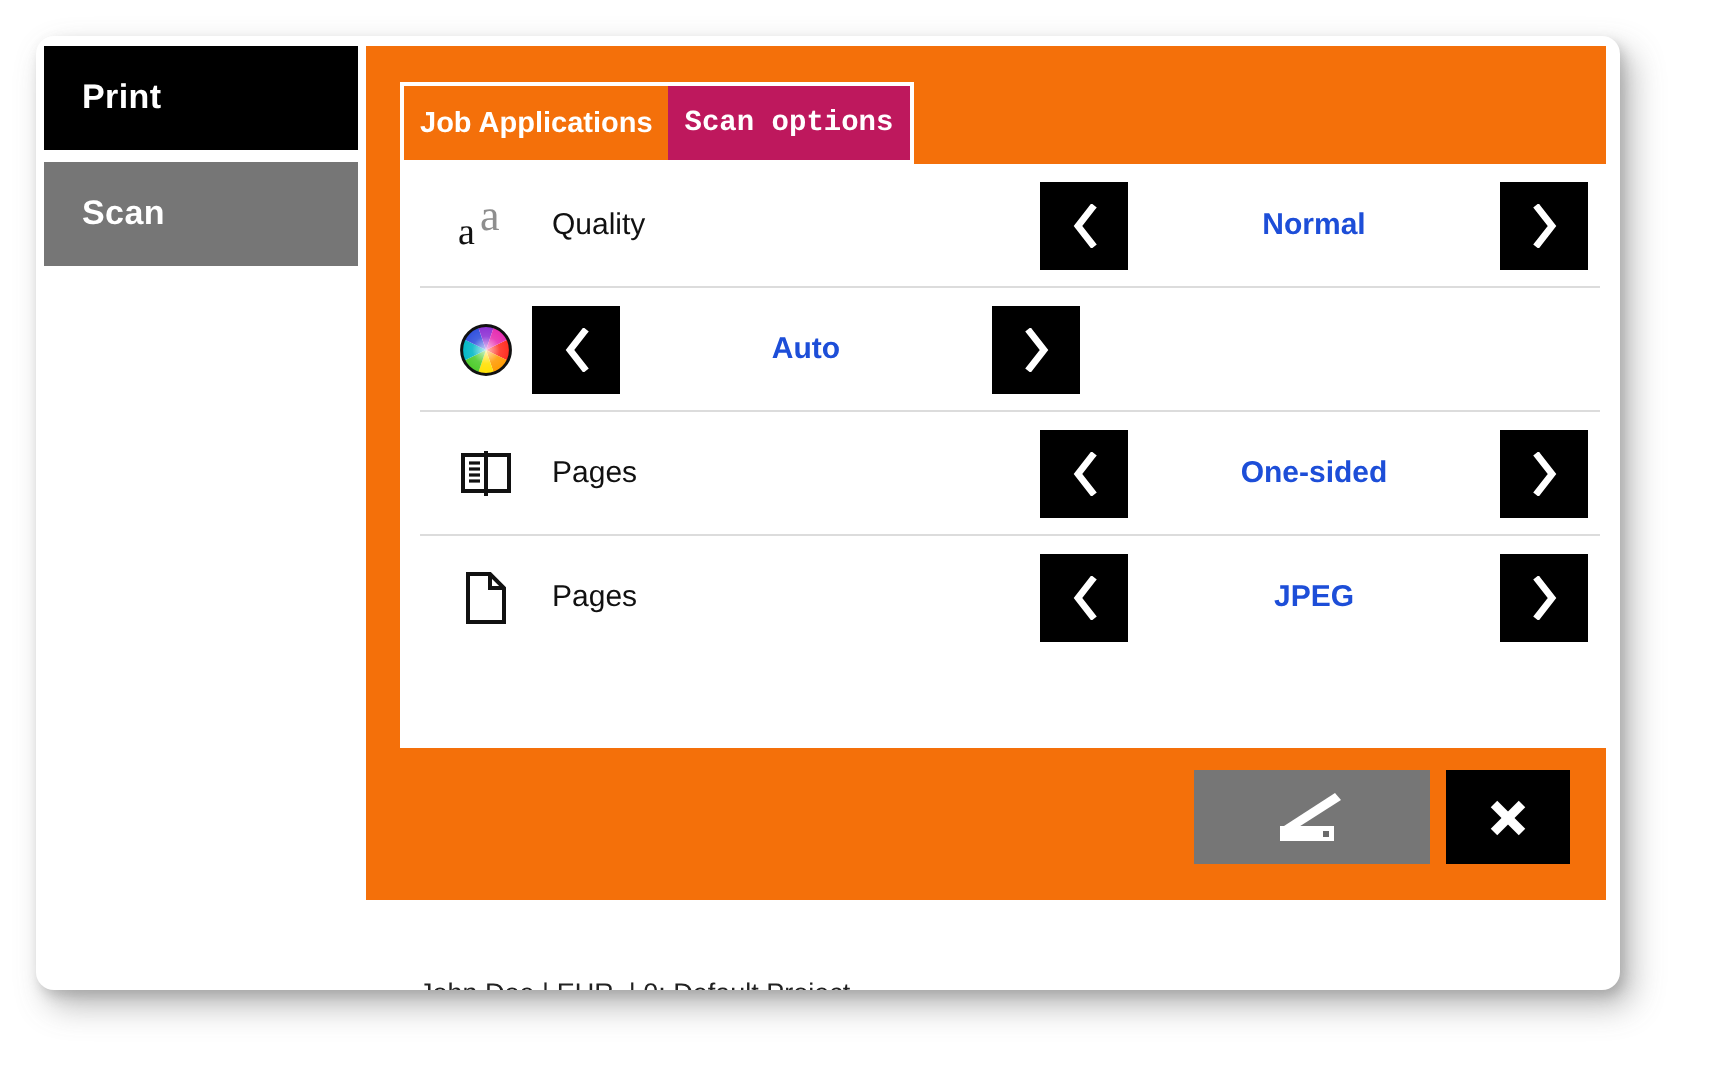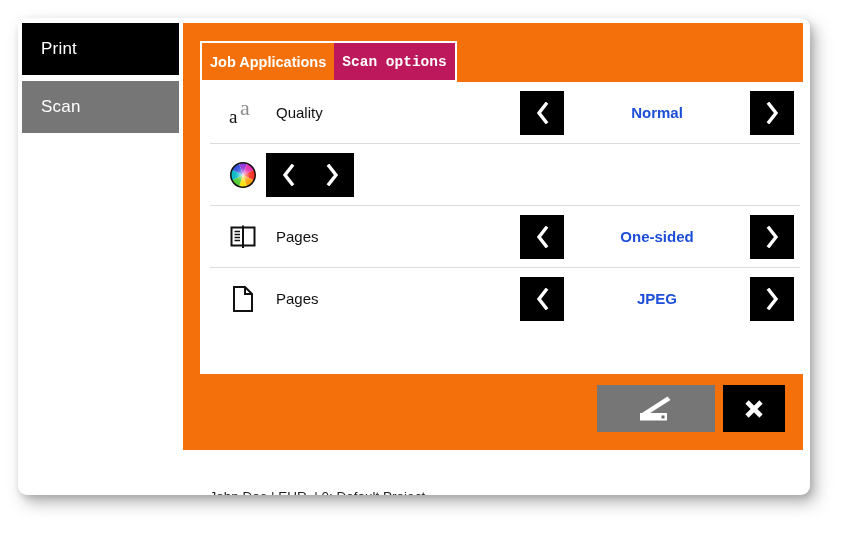--- a/index.html
+++ b/index.html
@@ -40,21 +40,21 @@
     top: 5px;
     width: 157px;
   }
   .side-item {
     width: 157px;
     height: 52px;
     display: flex;
     align-items: center;
     color: #ffffff;
     font-size: 17px;
-    font-weight: normal;
+    font-weight: bold;
     letter-spacing: 0.2px;
     box-sizing: border-box;
     padding-left: 19px;
   }
   .side-item.active-print { background: #000000; }
   .side-item.scan { background: #767676; margin-top: 6px; }
 
   
   #orange-panel {
     position: absolute;
@@ -287,20 +287,21 @@
                 <circle cx="0" cy="0" r="12.5" fill="url(#cwFade)"></circle>
                 <circle cx="0" cy="0" r="12.2" fill="none" stroke="#111111" stroke-width="1.5"></circle>
               </g>
             </svg>
           </div>
           <div class="arrow-btn">
             <svg class="chev" viewBox="0 0 13 22">
               <polyline points="10,2 3,11 10,20" fill="none" stroke="#ffffff" stroke-width="3.4" stroke-linecap="square"></polyline>
             </svg>
           </div>
+          <div class="opt-value">Auto</div>
           <div class="arrow-btn">
             <svg class="chev" viewBox="0 0 13 22">
               <polyline points="3,2 10,11 3,20" fill="none" stroke="#ffffff" stroke-width="3.4" stroke-linecap="square"></polyline>
             </svg>
           </div>
           <div class="right-pad"></div>
         </div>
 
         <div class="opt-row">
           <div class="opt-icon">

